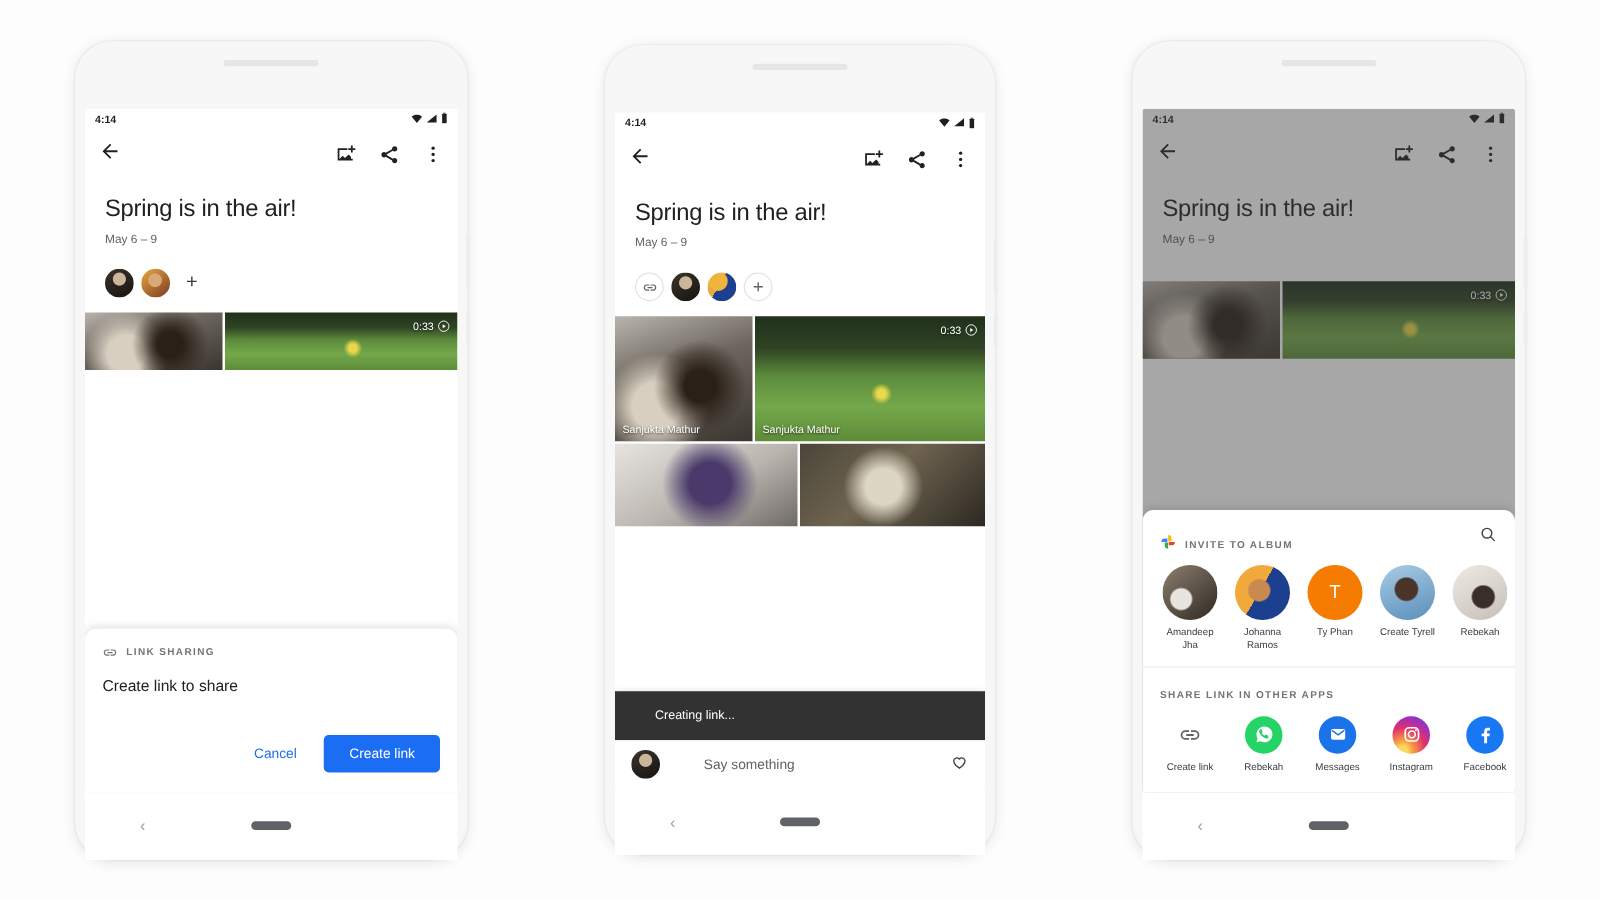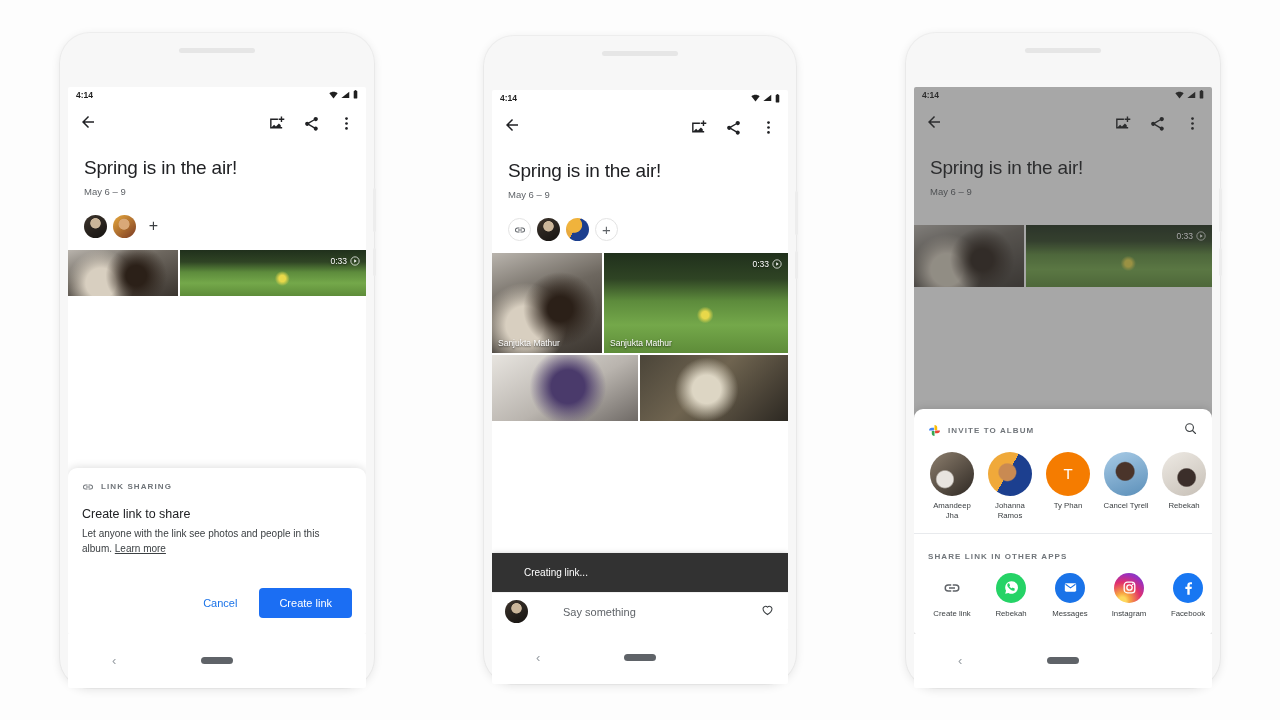--- a/index.html
+++ b/index.html
@@ -249,21 +249,21 @@
     border-radius: 4px;
     font-size: 11px;
     padding: 9px 20px;
     font-family: inherit;
     cursor: pointer;
   }
 
   
   .invite-head {
     display: flex;
-    align-items: center;
+    align-items: flex-end;
     padding: 12px 14px 0 14px;
   }
   .invite-head .gp-logo { margin-right: 7px; }
   .invite-head .label {
     font-size: 8px;
     letter-spacing: 1.1px;
     color: #70757a;
     font-weight: bold;
   }
   .invite-head .srch { margin-left: auto; }
@@ -444,21 +444,20 @@
 
       <div class="sheet">
         <div class="sheet-head">
           <svg width="12" height="12" viewBox="0 0 24 24">
               <path fill="#70757a" d="M3.9 12a3.1 3.1 0 013.1-3.1h4V7H7a5 5 0 000 10h4v-1.9H7A3.1 3.1 0 013.9 12zM8 13h8v-2H8zm9-6h-4v1.9h4a3.1 3.1 0 010 6.2h-4V17h4a5 5 0 000-10z"></path>
             </svg>
           <span class="label">LINK SHARING</span>
         </div>
         <div class="sheet-body">
           <h2>Create link to share</h2>
-          <p><span>Let anyone with the link see photos and people in this album.</span> <a href="#">Learn more</a></p>
         </div>
         <div class="sheet-actions">
           <button class="btn-text">Cancel</button>
           <button class="btn-filled">Create link</button>
         </div>
       </div>
     </div>
 
     <div class="navbar">
       <span class="nb-back">‹</span>
@@ -663,21 +662,21 @@
             <div class="cname">Johanna Ramos</div>
           </div>
           <div class="contact">
             <span class="cav" style="background:#f57c00;">
               <span>T</span>
             </span>
             <div class="cname">Ty Phan</div>
           </div>
           <div class="contact">
             <span class="cav" style="background:radial-gradient(circle at 48% 44%,#4a342a 0 26%,rgba(0,0,0,0) 30%),linear-gradient(160deg,#a8cbe6,#5b8fb9)"></span>
-            <div class="cname">Cancel Tyrell</div>
+            <div class="cname">Create Tyrell</div>
           </div>
           <div class="contact">
             <span class="cav" style="background:radial-gradient(circle at 56% 58%,#3b2e2a 0 24%,rgba(0,0,0,0) 28%),linear-gradient(150deg,#eeeae4,#c6bfb6)"></span>
             <div class="cname">Rebekah</div>
           </div>
         </div>
 
         <div class="divider"></div>
 
         <div style="padding:11px 14px 0 14px;">

